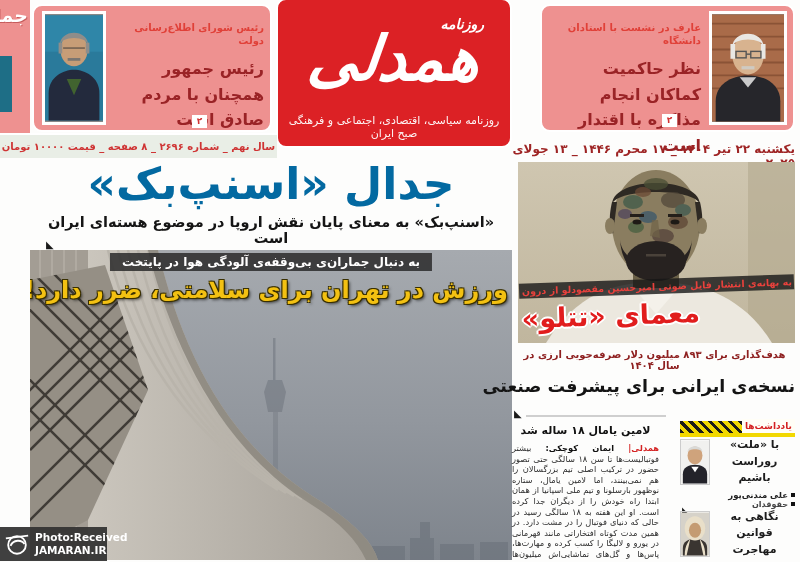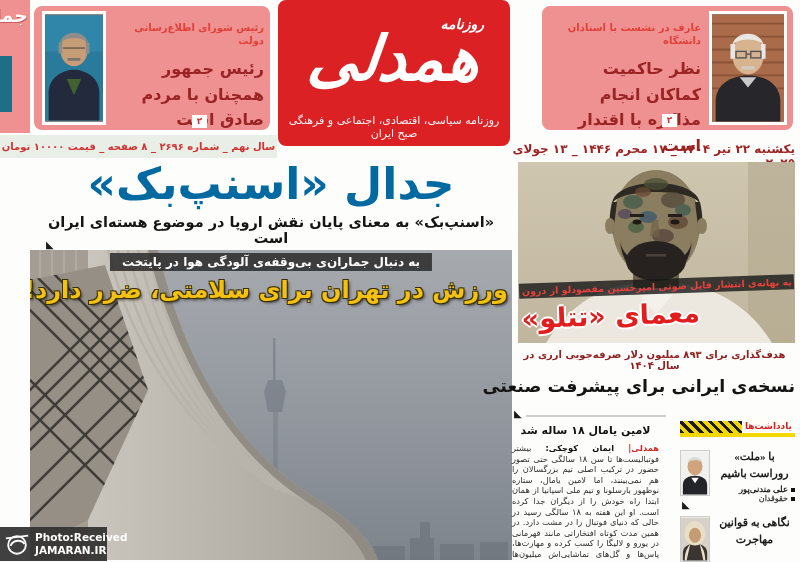--- a/index.html
+++ b/index.html
@@ -96,21 +96,21 @@
   .yam-brand{color:#d42222;font-weight:bold;}
   .yam-author{font-weight:bold;color:#111;}
 
   
   .notes{position:absolute;left:680px;top:421px;width:115px;}
   .notes-header{position:relative;height:12px;
                 background:repeating-linear-gradient(45deg,#1a1a1a 0 3px,#f2d800 3px 7px);
                 border-bottom:4px solid #f2d800;}
   .notes-label{position:absolute;right:0;top:-2px;background:#fffef6;color:#d42222;font-size:9px;
                font-weight:bold;padding:1px 3px;direction:rtl;line-height:12px;}
-  .note{position:relative;margin-top:11px;min-height:52px;padding-left:34px;direction:rtl;box-sizing:border-box;font-family:Liberation Serif, serif;}
+  .note{position:relative;margin-top:0;min-height:52px;padding-left:34px;direction:rtl;box-sizing:border-box;}
   .note-photo{position:absolute;left:0;top:2px;width:30px;height:46px;border:1px solid #ccc;
               box-sizing:border-box;overflow:hidden;}
   .note-photo svg{display:block;width:100%;height:100%;}
   .note-title{font-size:11px;font-weight:bold;color:#1c1c1c;text-align:center;line-height:1.5;}
   .note-meta{margin-top:3px;font-size:8.5px;font-weight:bold;color:#222;text-align:right;}
   .note-role{font-size:8px;color:#444;font-weight:bold;text-align:right;}
   .sq{display:inline-block;width:4px;height:4px;background:#111;margin-left:3px;vertical-align:middle;}
   .note .dogear{position:absolute;left:2px;bottom:-7px;}
 
   .dogear{font-size:10px;color:#1a1a1a;line-height:1;font-style:normal;}

